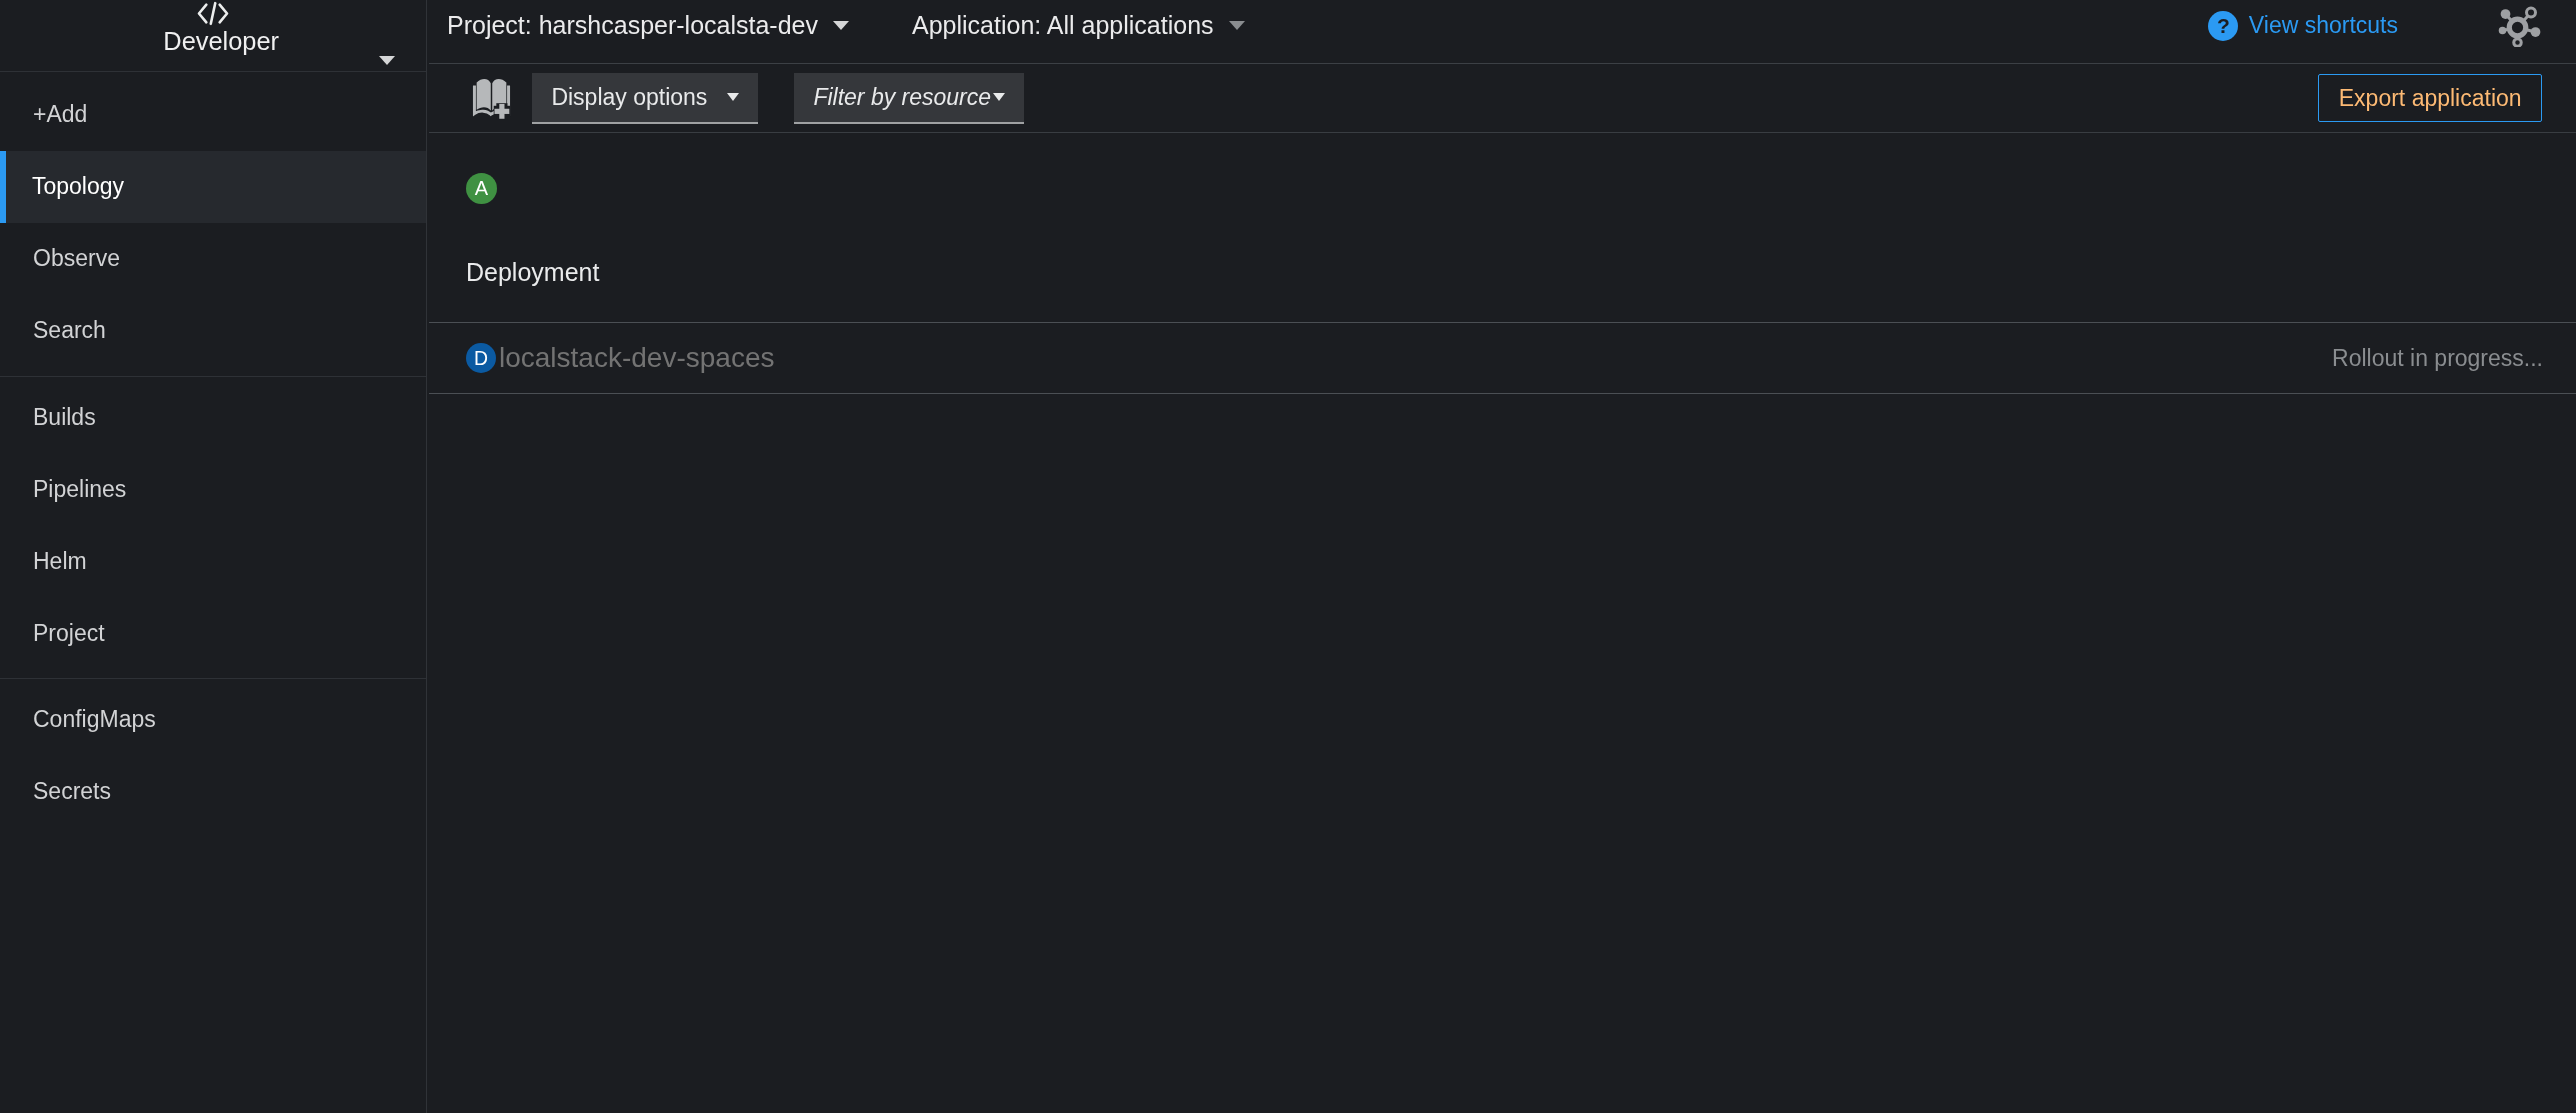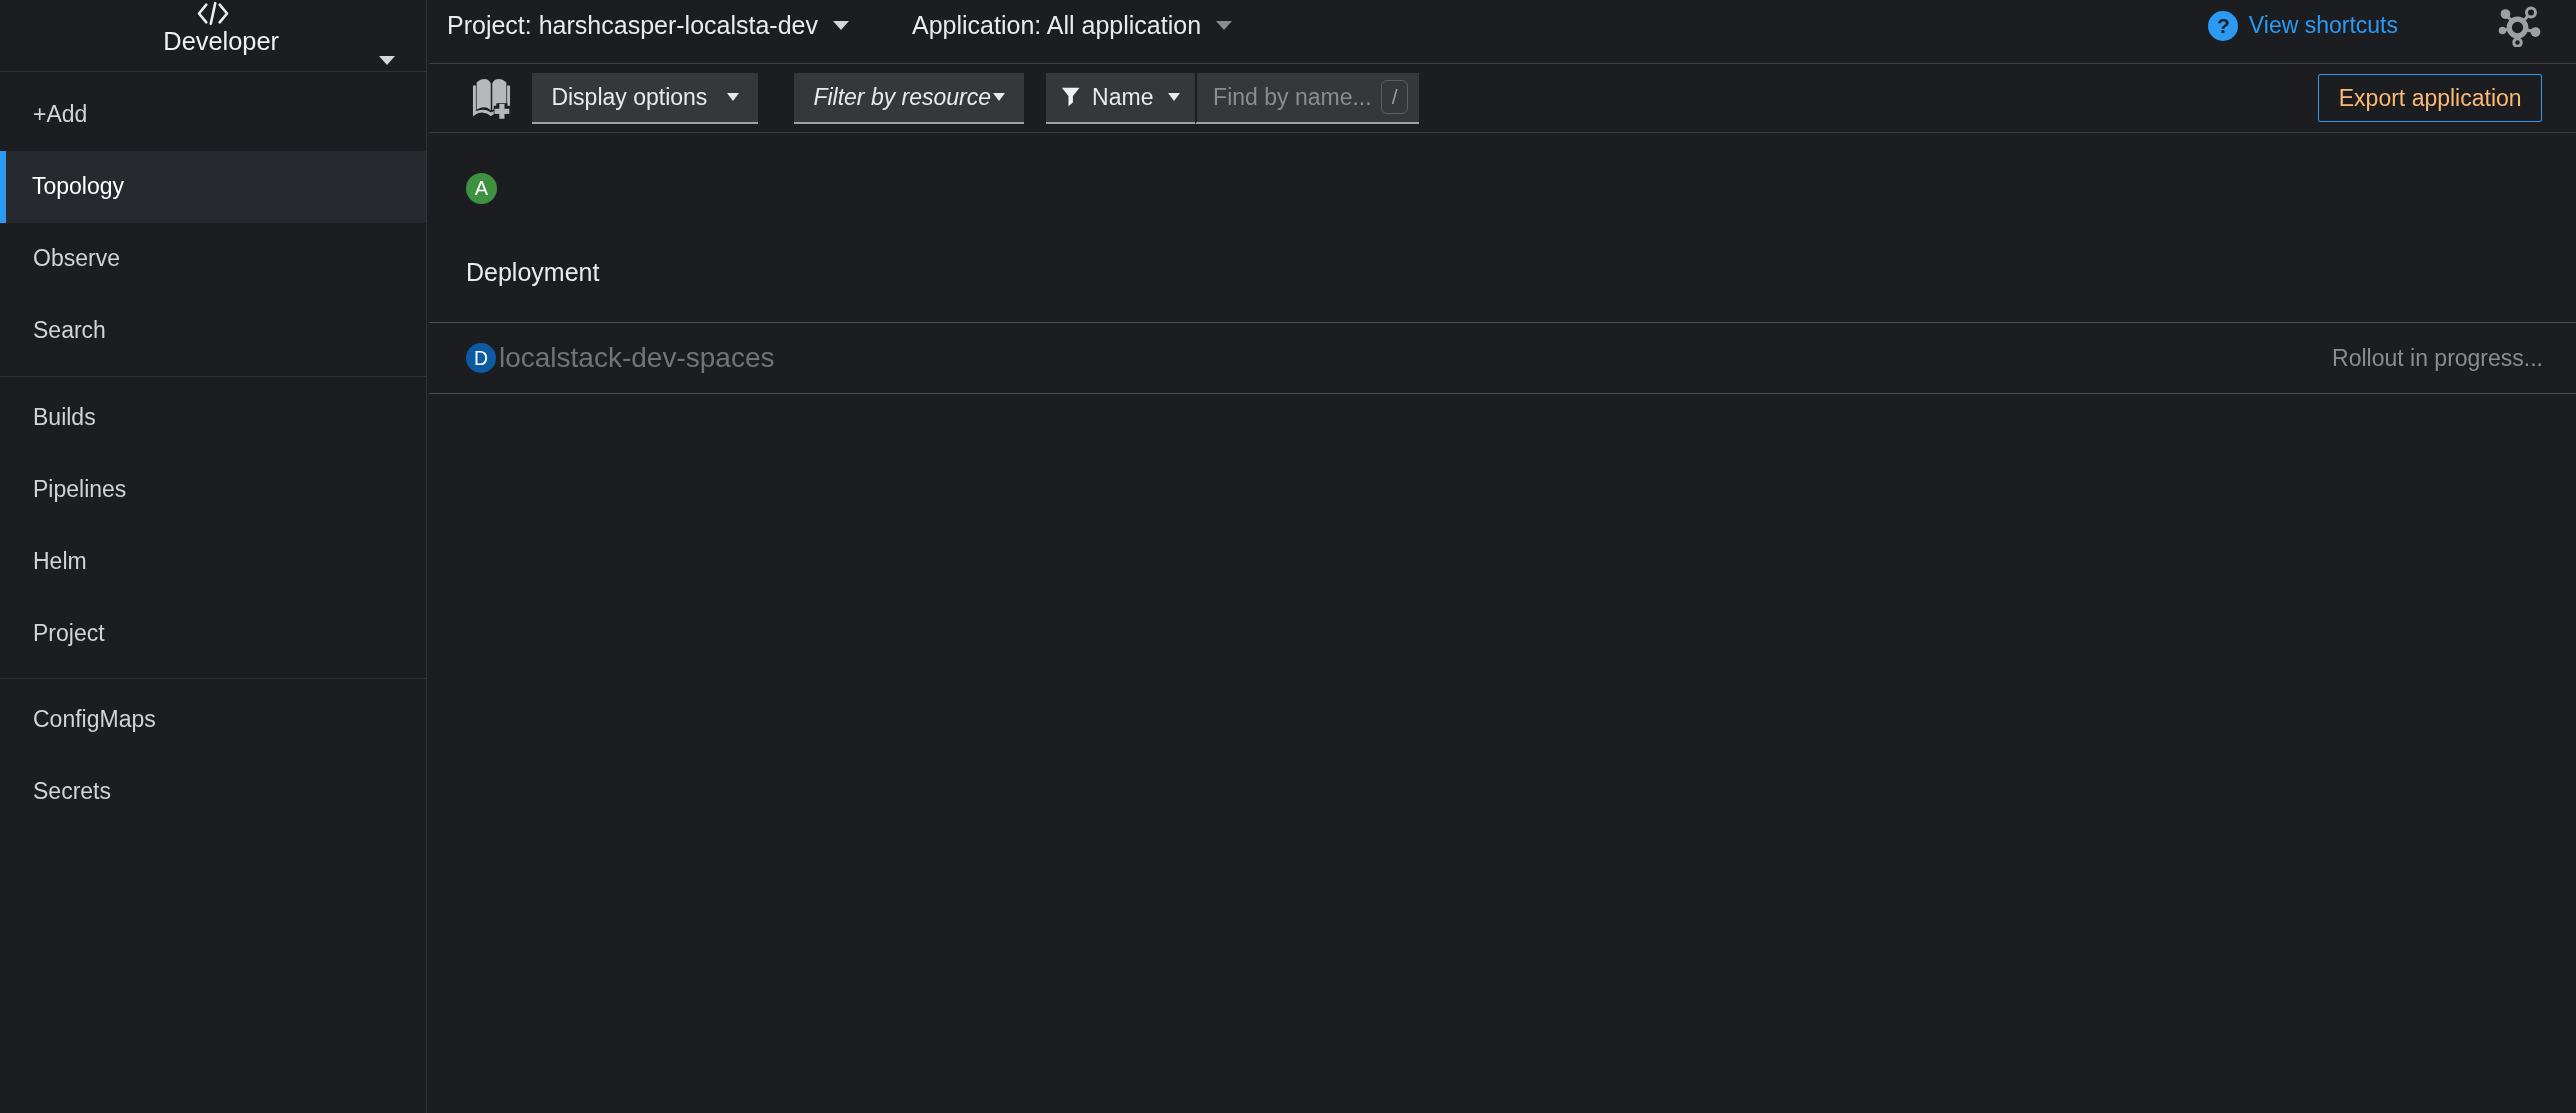--- a/index.html
+++ b/index.html
@@ -171,21 +171,21 @@
     <div class="nav-item">Secrets</div>
   </div>
 </div>
 
 <div id="masthead">
   <div class="switcher">
     <span class="sw-label">Project: harshcasper-localsta-dev</span>
     <span class="caret"></span>
   </div>
   <div class="switcher app-switcher">
-    <span class="sw-label">Application: All application</span>
+    <span class="sw-label">Application: All applications</span>
     <span class="caret gray"></span>
   </div>
   <div class="mast-spacer"></div>
   <div class="view-shortcuts">
     <span class="q-circle">?</span>
     <span class="vs-label">View shortcuts</span>
   </div>
   <div class="topology-toggle">
     <span>
       <svg width="48" height="42" viewBox="0 0 64 56">
@@ -225,35 +225,20 @@
   <div class="tb-toggle display-options">
     <span>Display options</span>
     <span class="caret small"></span>
   </div>
 
   <div class="tb-toggle filter-resource">
     <span>Filter by resource</span>
     <span class="caret small"></span>
   </div>
 
-  <div class="name-group">
-    <div class="tb-toggle name-toggle">
-      <span>
-        <svg width="19.4" height="20" viewBox="0 0 26 27">
-          <path d="M1 1 L25 1 L16 12 L16 21 L10 26 L10 12 Z" fill="#f0f0f0"></path>
-        </svg>
-      </span>
-      <span>Name</span>
-      <span class="caret small"></span>
-    </div>
-    <div class="find-input-wrap">
-      <input class="find-input" type="text" placeholder="Find by name..." style="">
-      <span class="kbd-slash">/</span>
-    </div>
-  </div>
 
   <div class="tb-spacer"></div>
 
   <button class="export-btn">Export application</button>
 </div>
 
 <div id="content">
   <div class="app-header">
     <span class="res-badge badge-app">A</span>
   </div>

